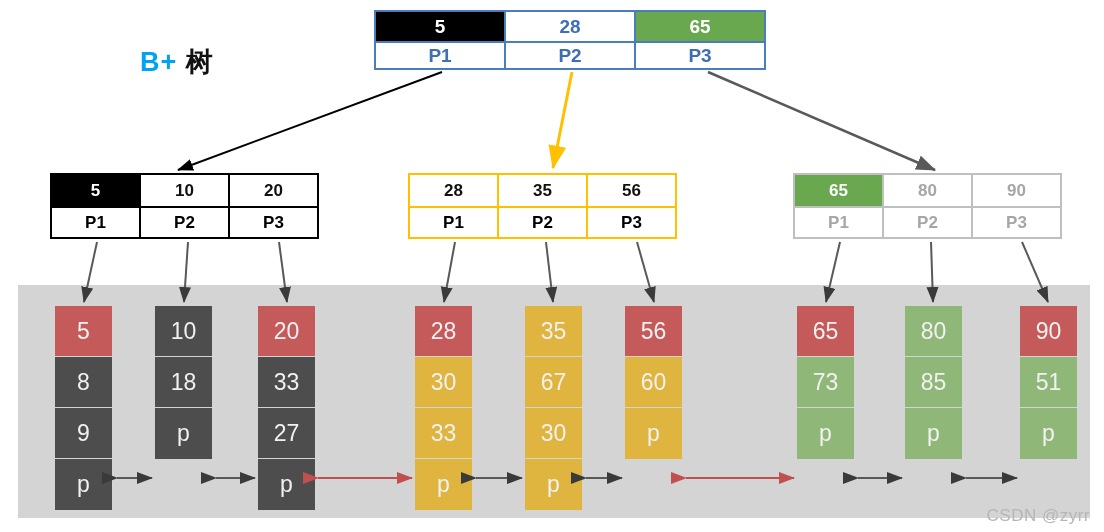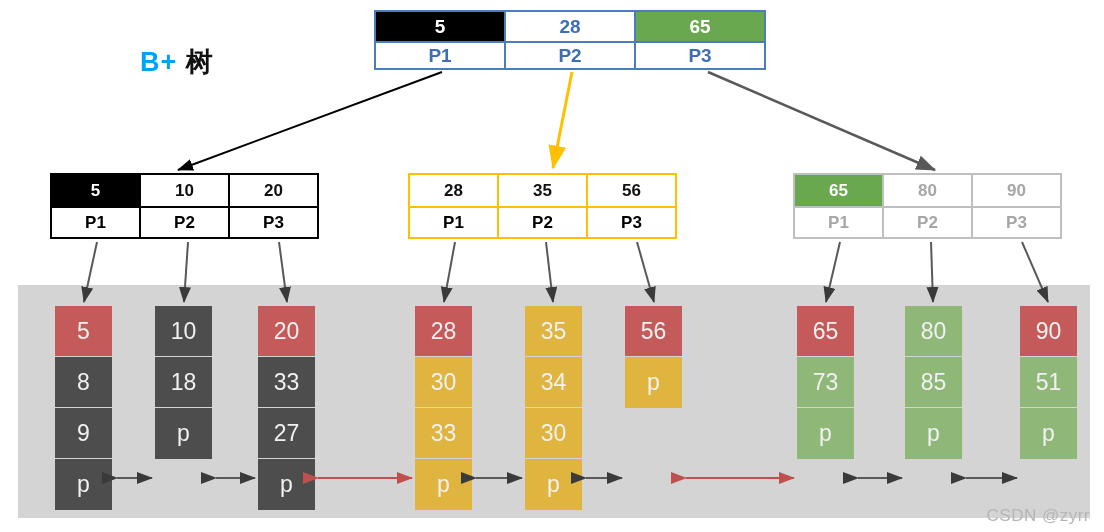--- a/index.html
+++ b/index.html
@@ -197,26 +197,27 @@
         <div class="lcell">p</div>
       </div>
       <div class="leaf grp-gold" style="left: 415px; top: 306px;">
         <div class="lcell hl">28</div>
         <div class="lcell">30</div>
         <div class="lcell">33</div>
         <div class="lcell">p</div>
       </div>
       <div class="leaf grp-gold" style="left: 525px; top: 306px;">
         <div class="lcell">35</div>
-        <div class="lcell">34</div>
+        <div class="lcell">67</div>
         <div class="lcell">30</div>
         <div class="lcell">p</div>
       </div>
       <div class="leaf grp-gold" style="left: 625px; top: 306px;">
         <div class="lcell hl">56</div>
+        <div class="lcell">60</div>
         <div class="lcell">p</div>
       </div>
       <div class="leaf grp-green" style="left: 797px; top: 306px;">
         <div class="lcell hl">65</div>
         <div class="lcell">73</div>
         <div class="lcell">p</div>
       </div>
       <div class="leaf grp-green" style="left: 905px; top: 306px;">
         <div class="lcell">80</div>
         <div class="lcell">85</div>

